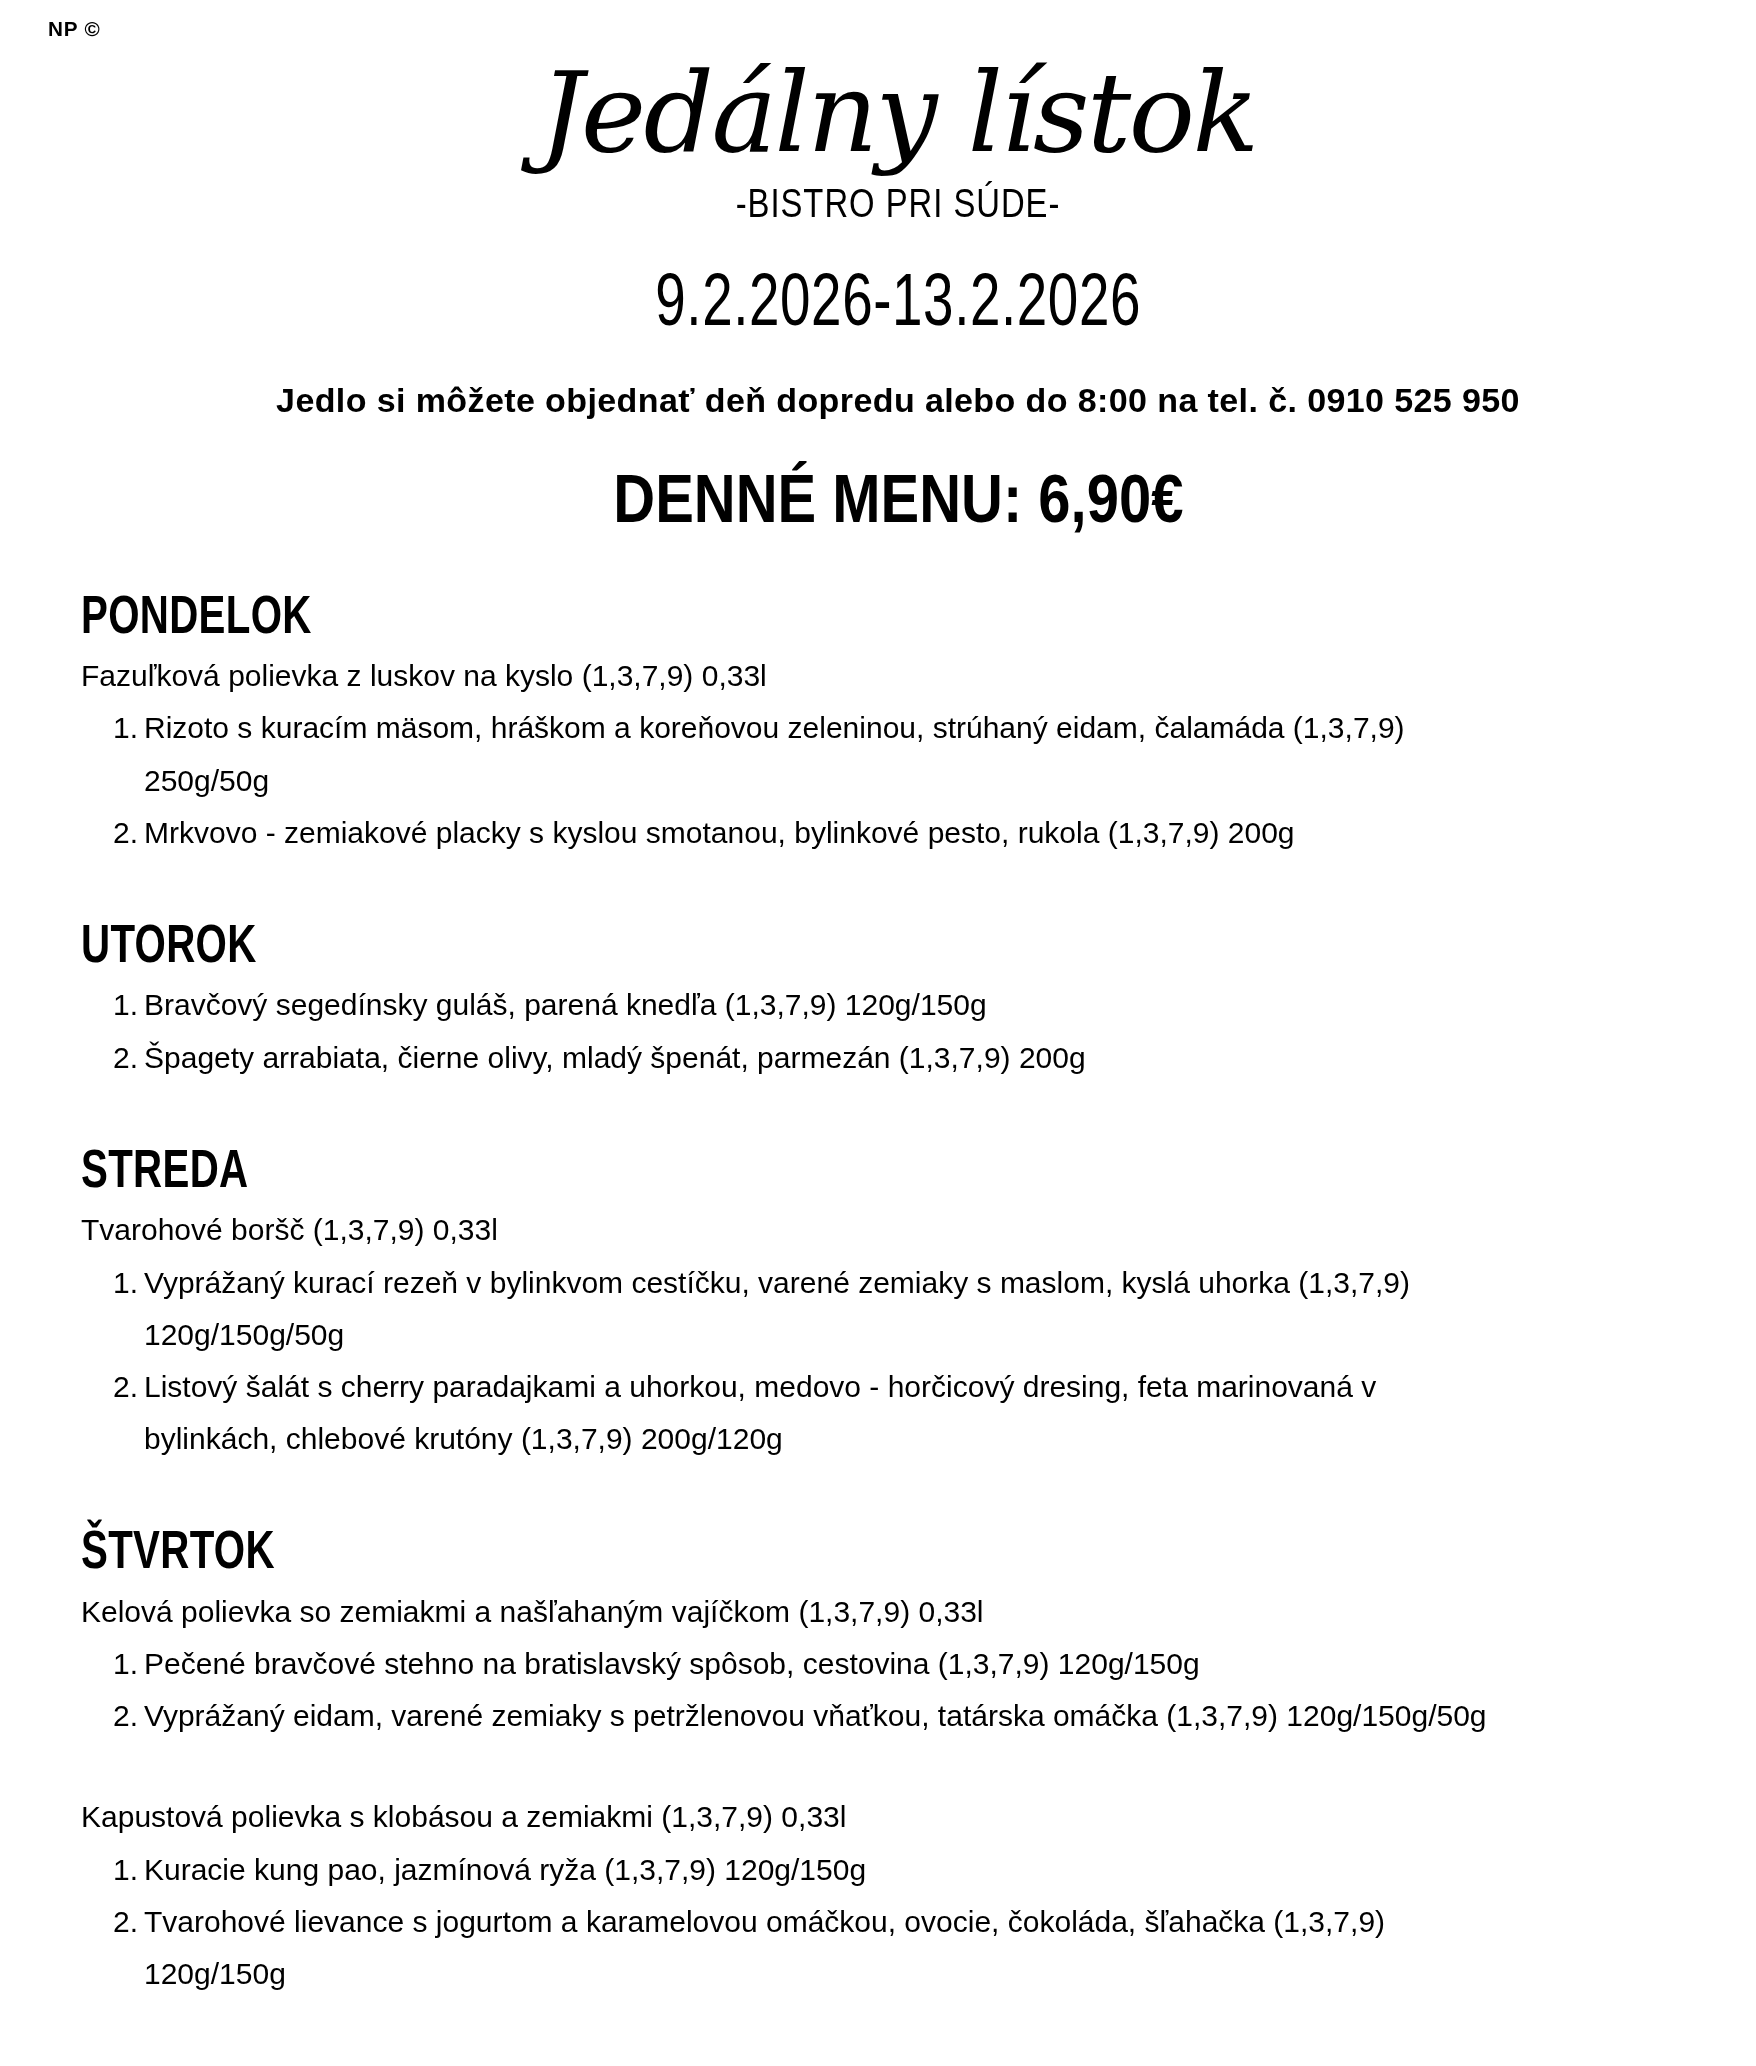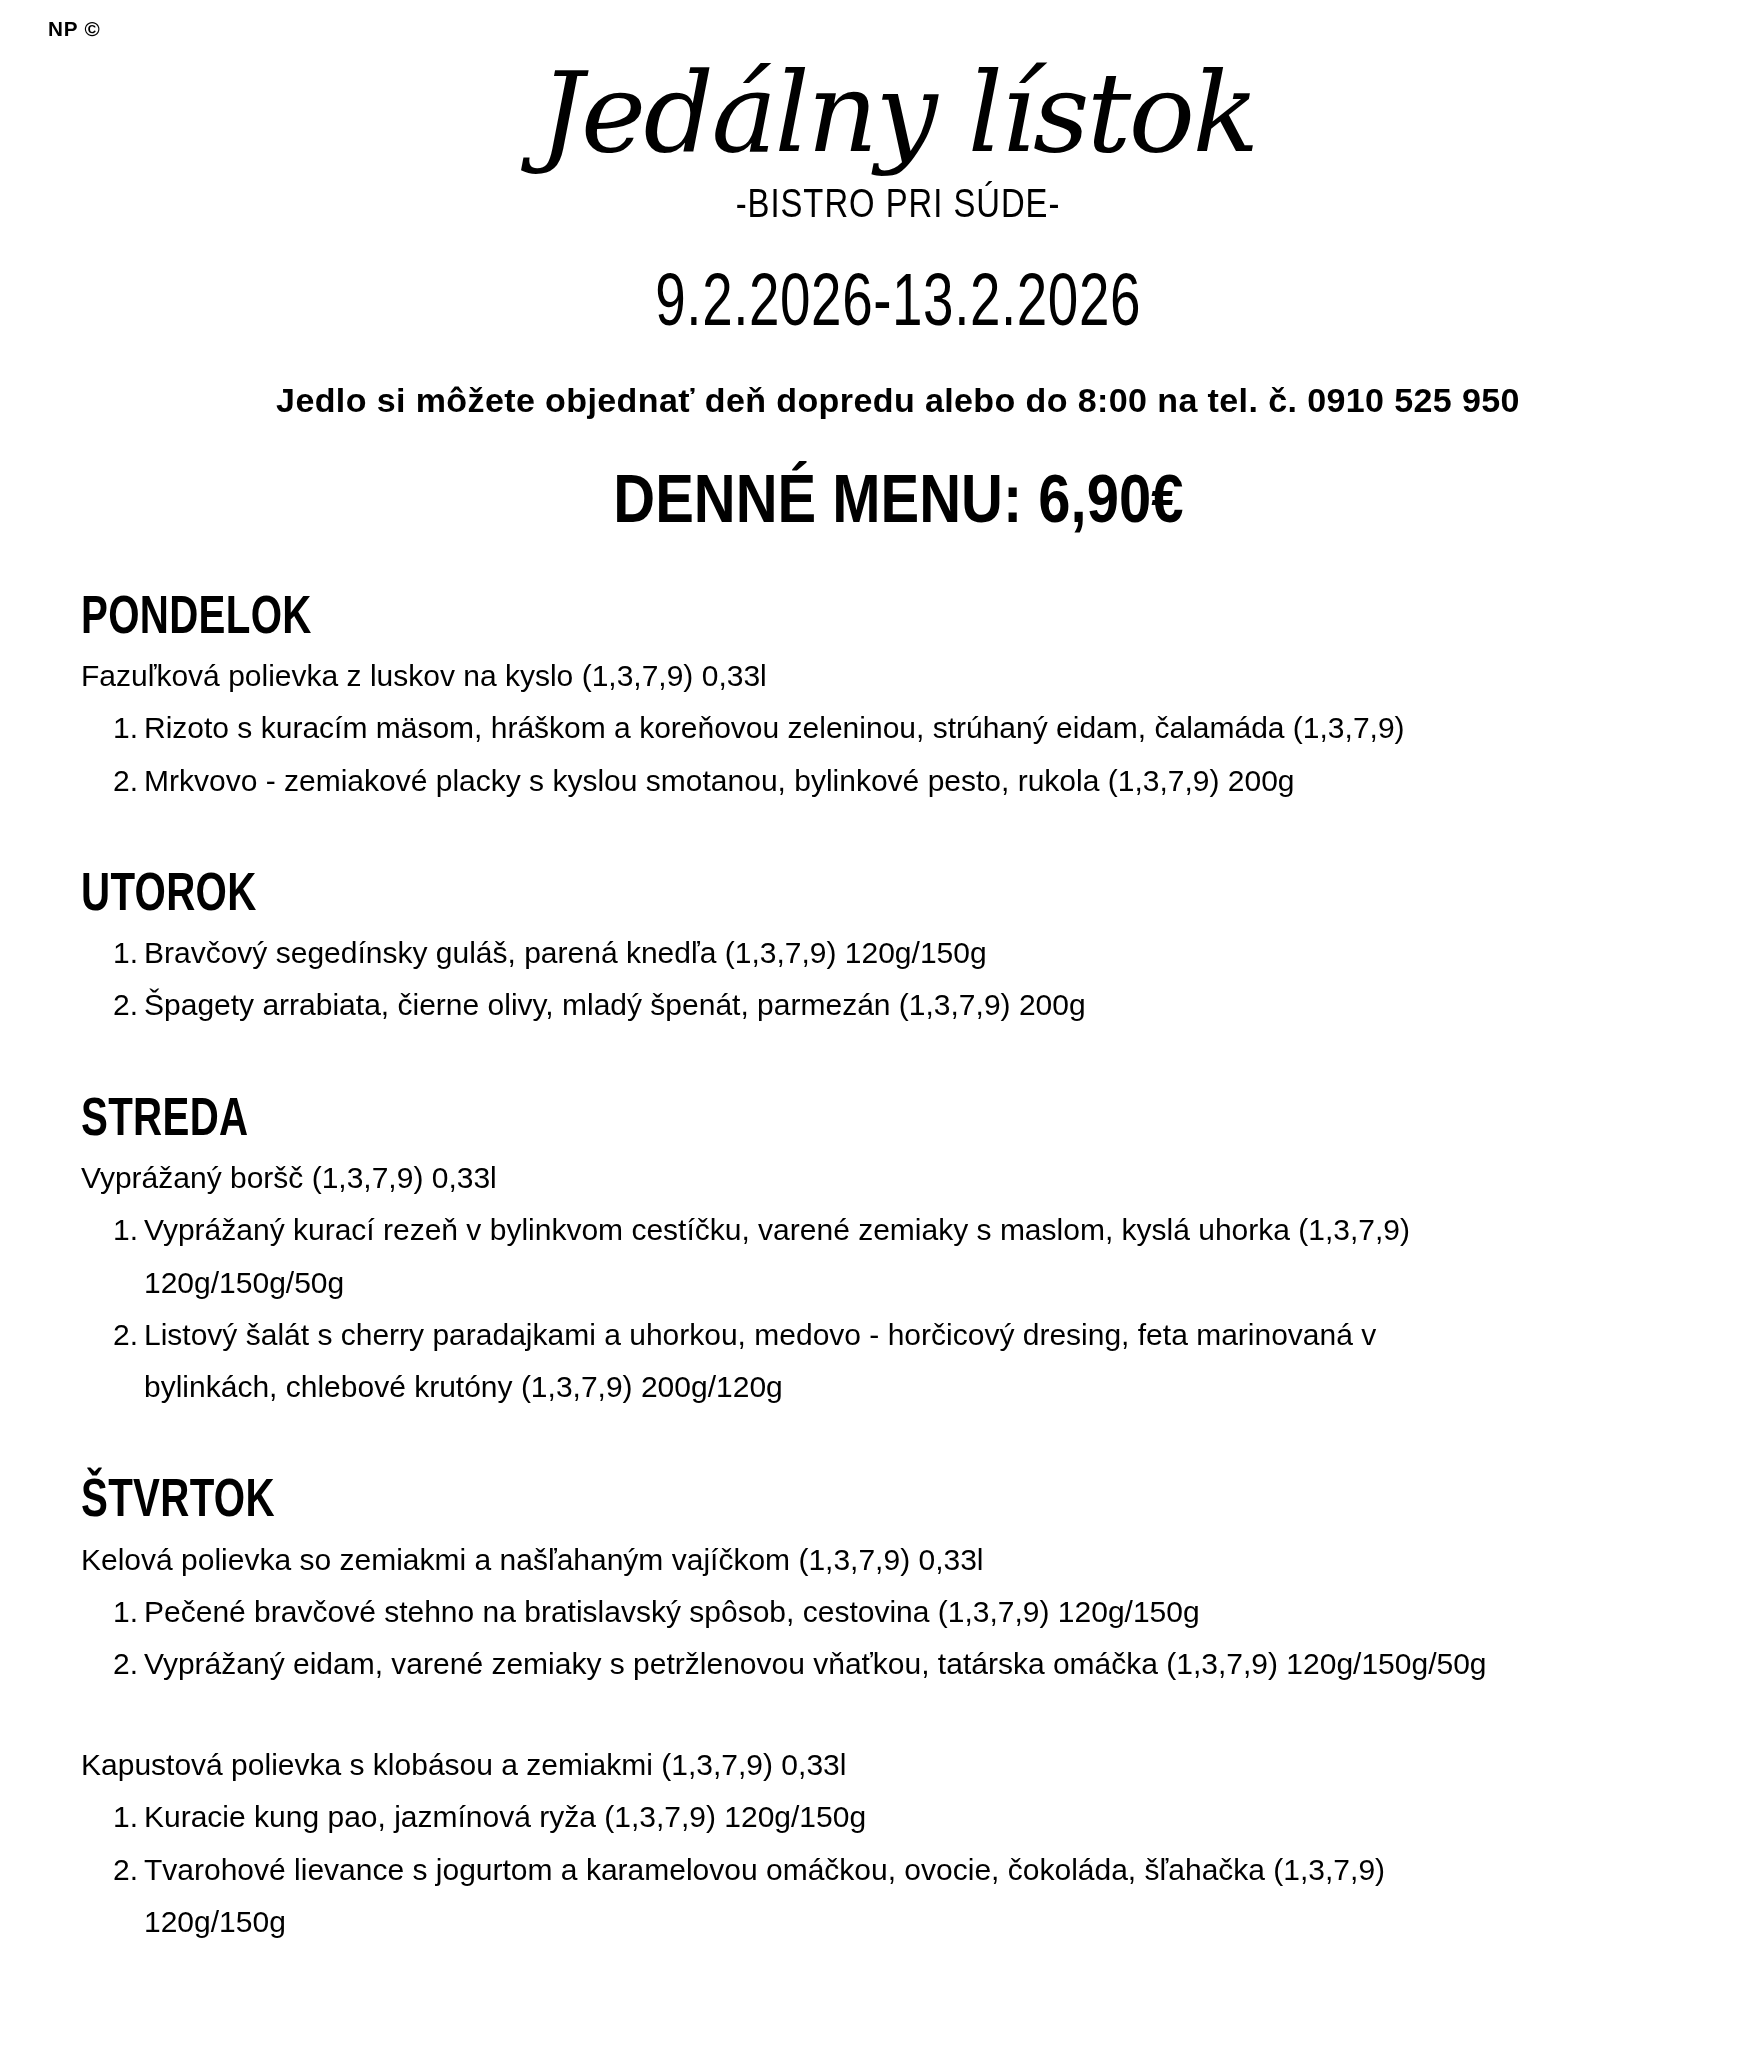--- a/index.html
+++ b/index.html
@@ -113,20 +113,21 @@
 
   <div class="content">
 
     <div class="day first">
       <div><span class="day-name">PONDELOK</span></div>
       <div class="soup">Fazuľková polievka z luskov na kyslo (1,3,7,9) 0,33l</div>
       <div class="item">
         <span class="item-num">1.</span>
         <span class="item-lines">
           <div>Rizoto s kuracím mäsom, hráškom a koreňovou zeleninou, strúhaný eidam, čalamáda (1,3,7,9)</div>
+          <div>250g/50g</div>
         </span>
       </div>
       <div class="item">
         <span class="item-num">2.</span>
         <span class="item-lines">
           <div>Mrkvovo - zemiakové placky s kyslou smotanou, bylinkové pesto, rukola (1,3,7,9) 200g</div>
         </span>
       </div>
     </div>
 
@@ -141,21 +142,21 @@
       <div class="item">
         <span class="item-num">2.</span>
         <span class="item-lines">
           <div>Špagety arrabiata, čierne olivy, mladý špenát, parmezán (1,3,7,9) 200g</div>
         </span>
       </div>
     </div>
 
     <div class="day">
       <div><span class="day-name">STREDA</span></div>
-      <div class="soup">Vyprážaný boršč (1,3,7,9) 0,33l</div>
+      <div class="soup">Tvarohové boršč (1,3,7,9) 0,33l</div>
       <div class="item">
         <span class="item-num">1.</span>
         <span class="item-lines">
           <div>Vyprážaný kurací rezeň v bylinkvom cestíčku, varené zemiaky s maslom, kyslá uhorka (1,3,7,9)</div>
           <div>120g/150g/50g</div>
         </span>
       </div>
       <div class="item">
         <span class="item-num">2.</span>
         <span class="item-lines">

